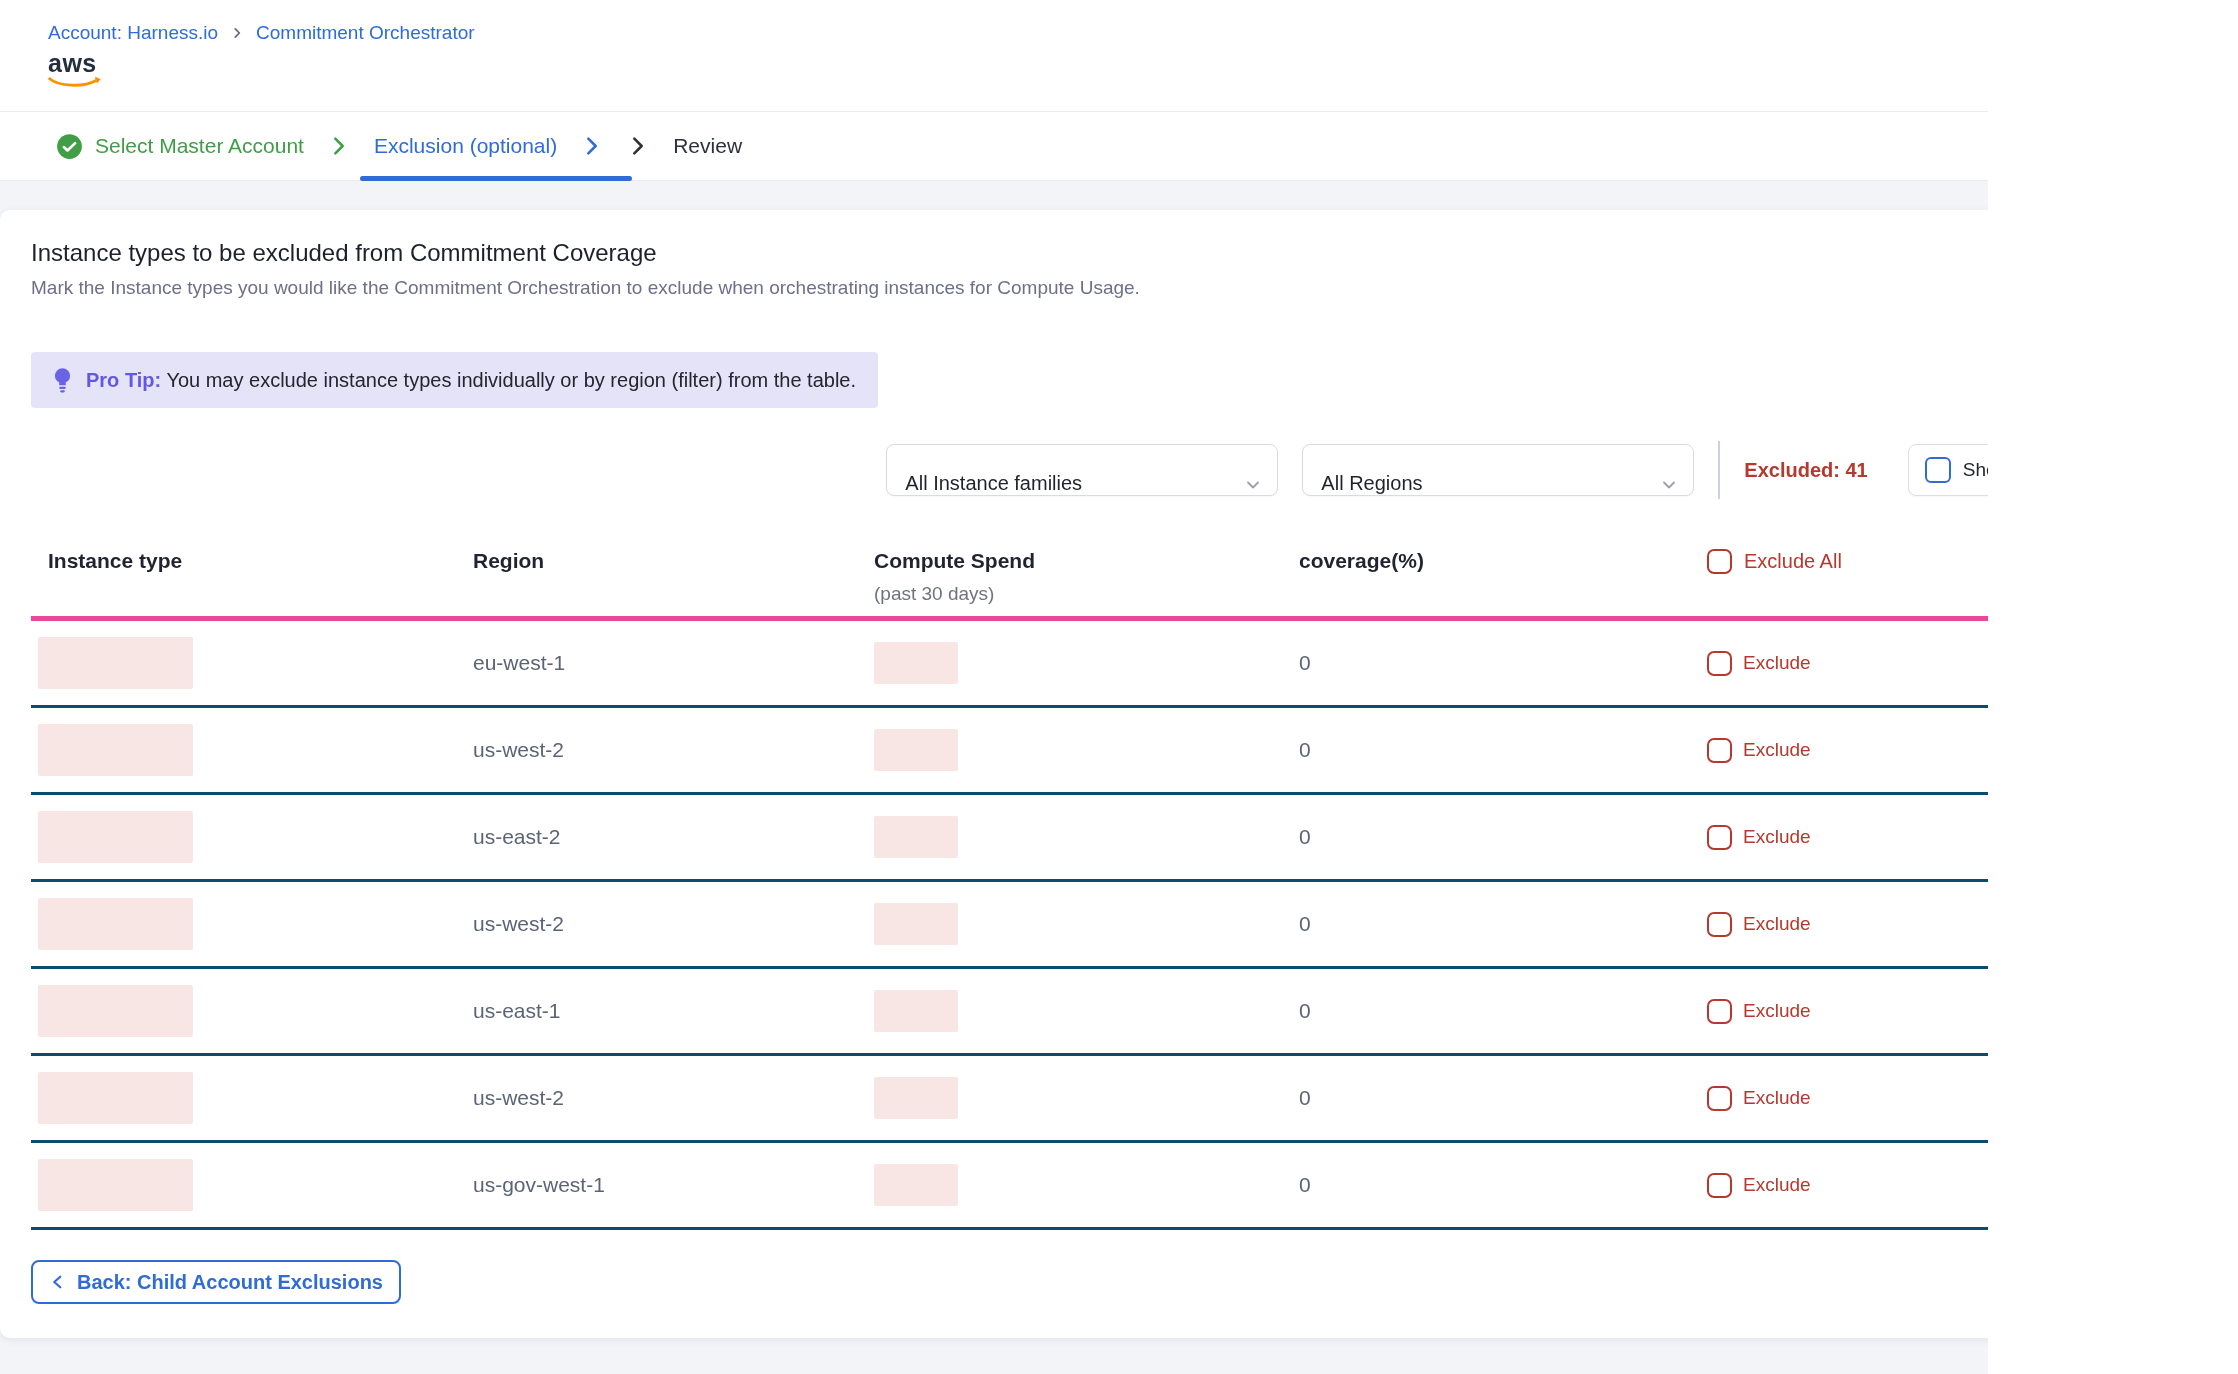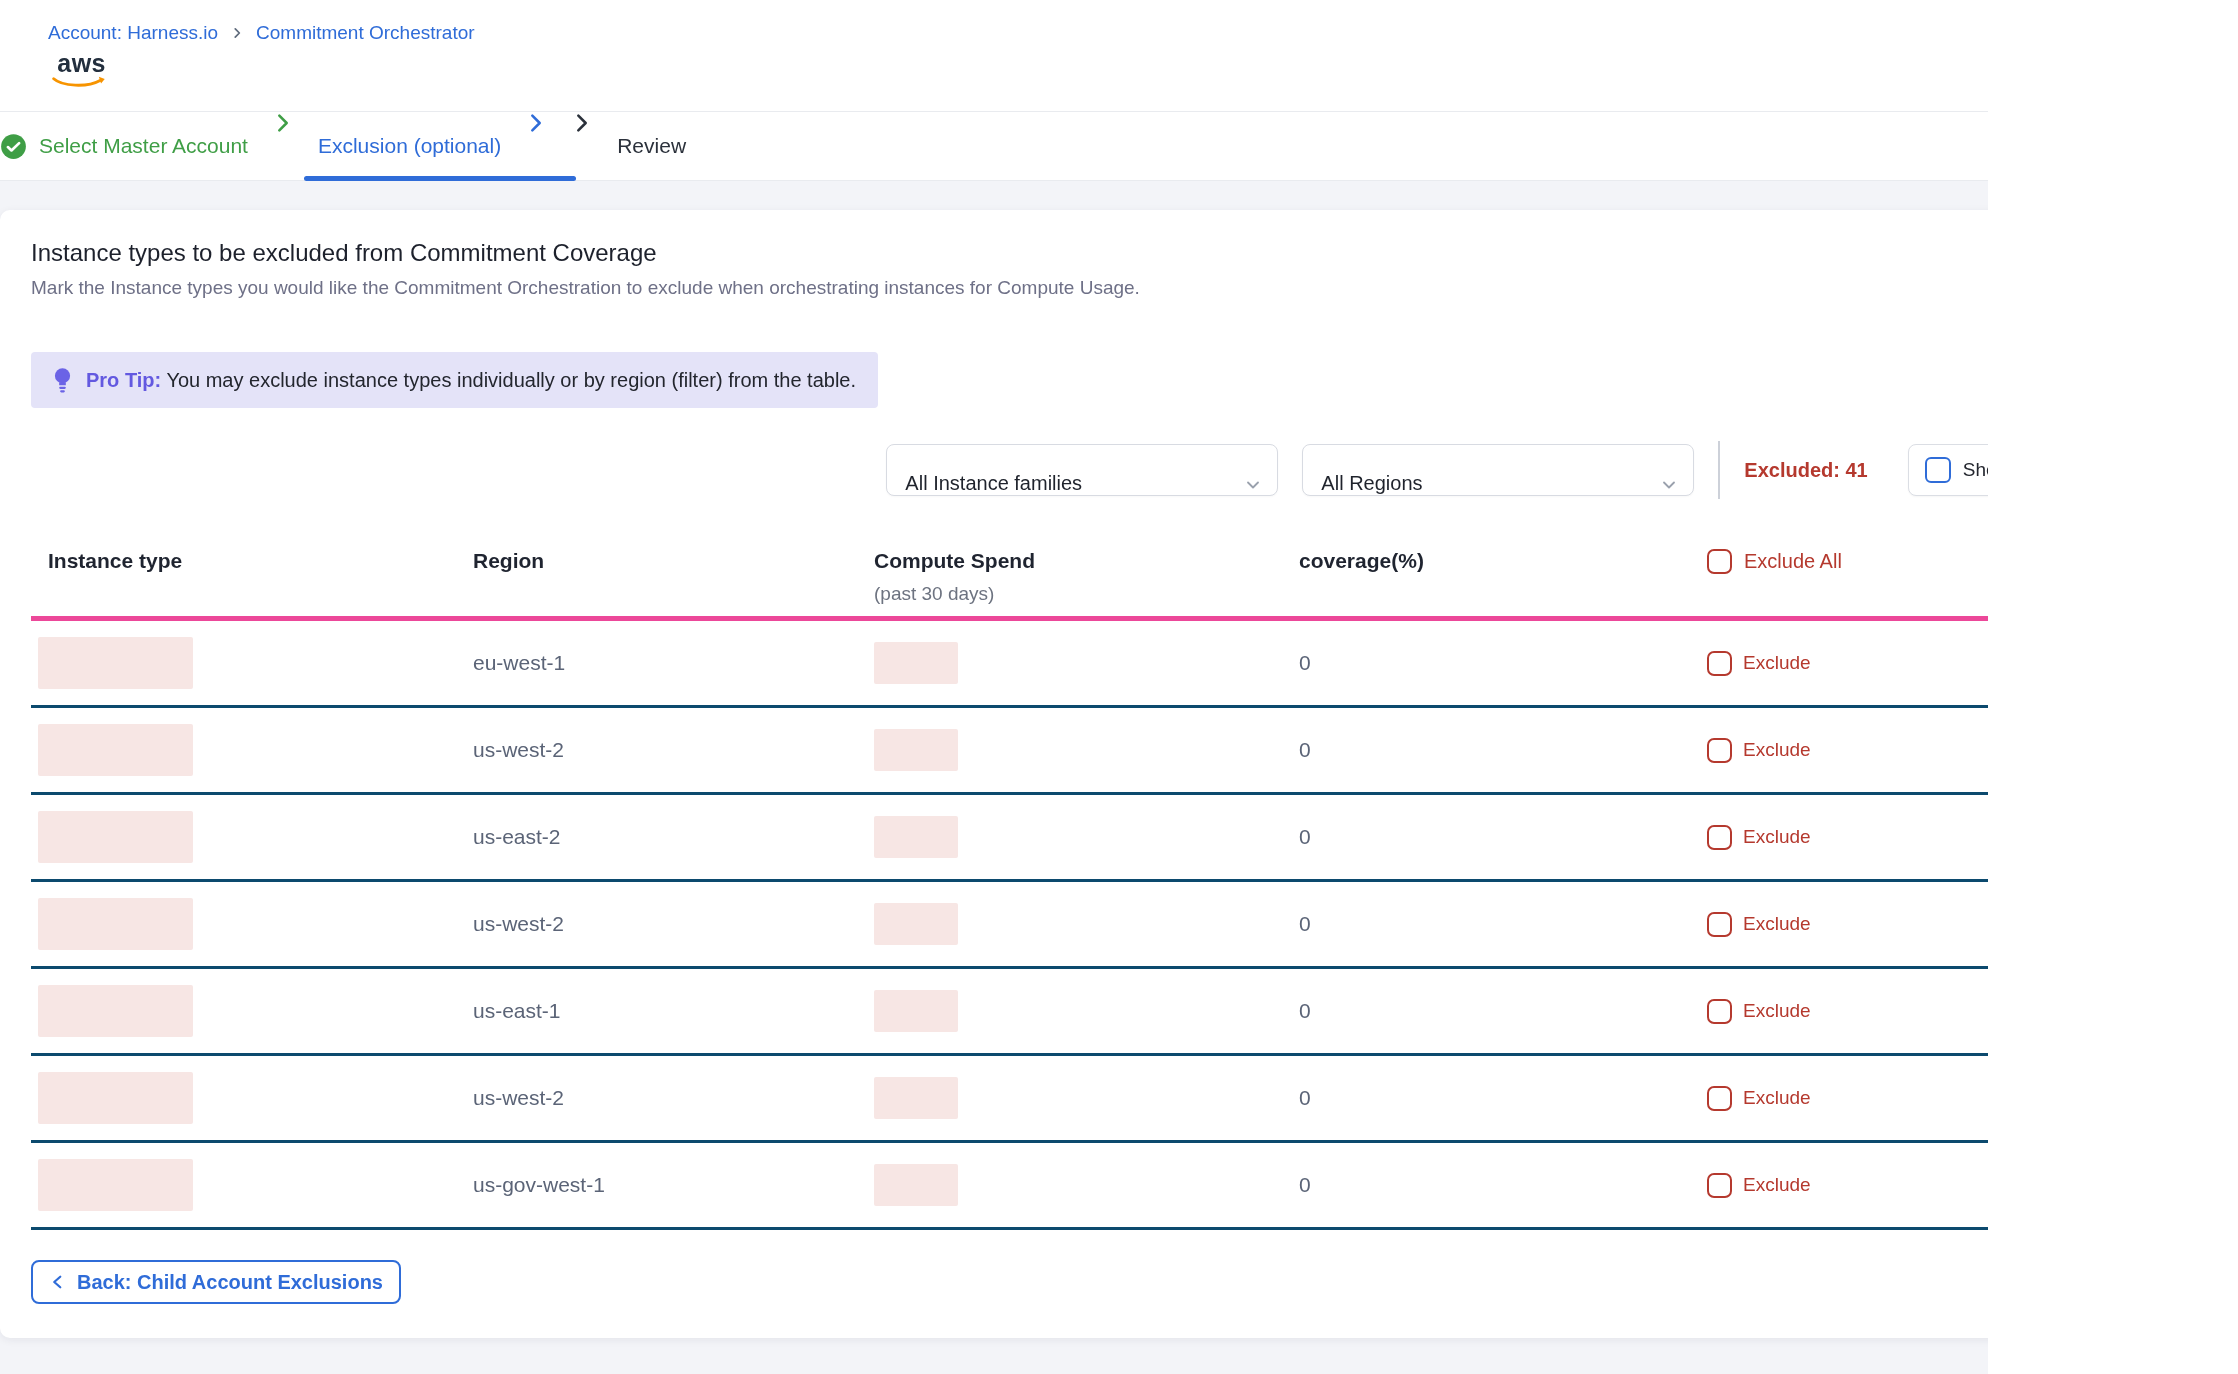--- a/index.html
+++ b/index.html
@@ -9,25 +9,25 @@
     background: #fca5a5;
     font-family: "Liberation Sans", "DejaVu Sans", sans-serif;
     color: #1f2430;
   }
   
   .header { height: 112px; padding: 22px 0 0 48px; border-bottom: 1px solid #e9ebef; background: #fff; }
   .breadcrumb { display: flex; align-items: center; gap: 12px; font-size: 19px; font-weight: 500; }
   .crumb-link { color: var(--accent-blue, #2f6cd8); cursor: pointer; }
   .crumb-sep { display: flex; color: #5f6b7c; }
   .title-row { display: flex; align-items: center; gap: 18px; margin-top: 7px; }
-  .aws-logo { display: flex; flex-direction: column; align-items: flex-end; width: 58px; }
+  .aws-logo { display: flex; flex-direction: column; align-items: flex-start; width: 58px; }
   .aws-text { font-size: 25px; font-weight: 700; color: #232f3e; line-height: 1; letter-spacing: .5px; }
   .page-title { font-size: 30px; font-weight: 700; color: #181c24; }
   
-  .stepper { height: 69px; display: flex; gap: 24px; background: #fff; border-bottom: 1px solid #e9ebef; }
+  .stepper { height: 69px; display: flex; align-items: center; padding-left: 56px; gap: 24px; background: #fff; border-bottom: 1px solid #e9ebef; }
   .step { height: 100%; display: flex; align-items: center; gap: 12px; position: relative; font-size: 21px; font-weight: 500; cursor: pointer; white-space: nowrap; }
   .step.complete { color: var(--success-green, #3f9e46); }
   .step.active   { color: var(--accent-blue, #2f6cd8); }
   .step.upcoming { color: #2b313b; }
   .step-underline { position: absolute; left: -14px; bottom: -1px; width: 272px; height: 5px; border-radius: 4px; background: var(--accent-blue, #2f6cd8); }
   .step-chevron { display: flex; width: 22px; height: 22px; }
   .chev-green { color: var(--success-green, #3f9e46); }
   .chev-blue  { color: var(--accent-blue, #2f6cd8); }
   .chev-dark  { color: #2b313b; }
   

